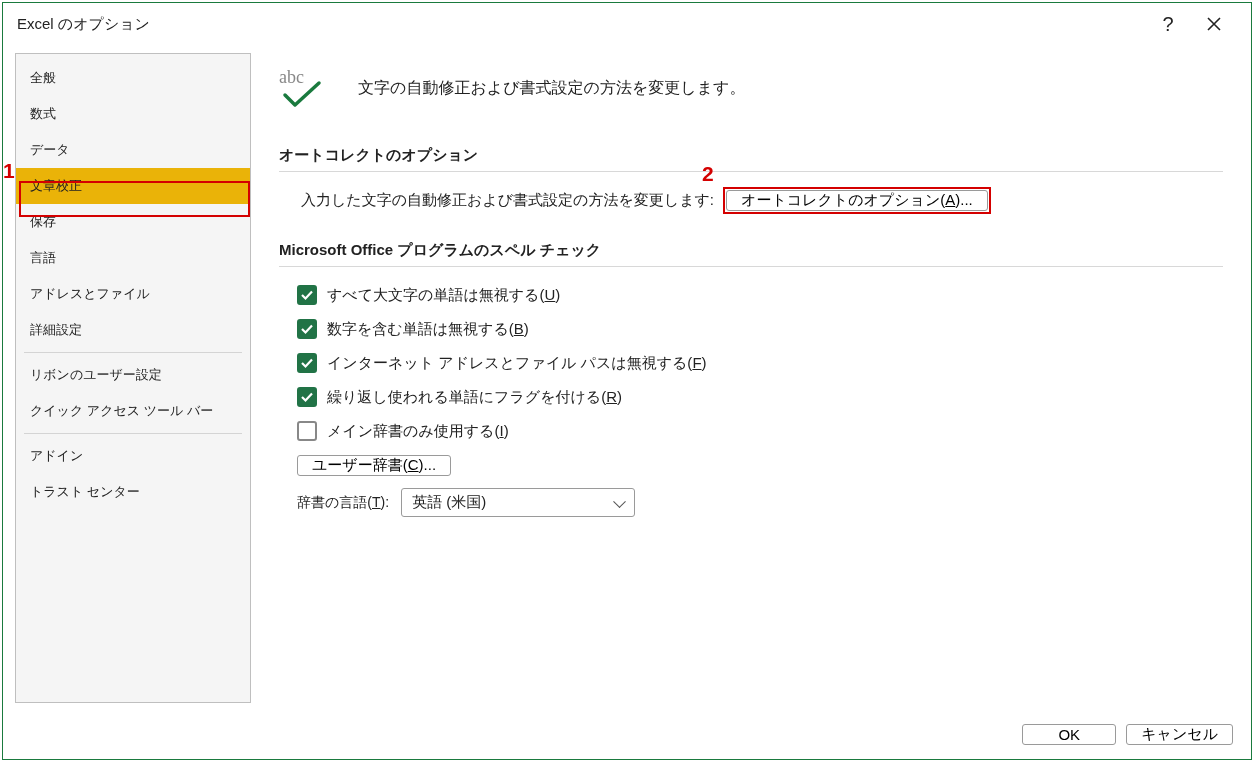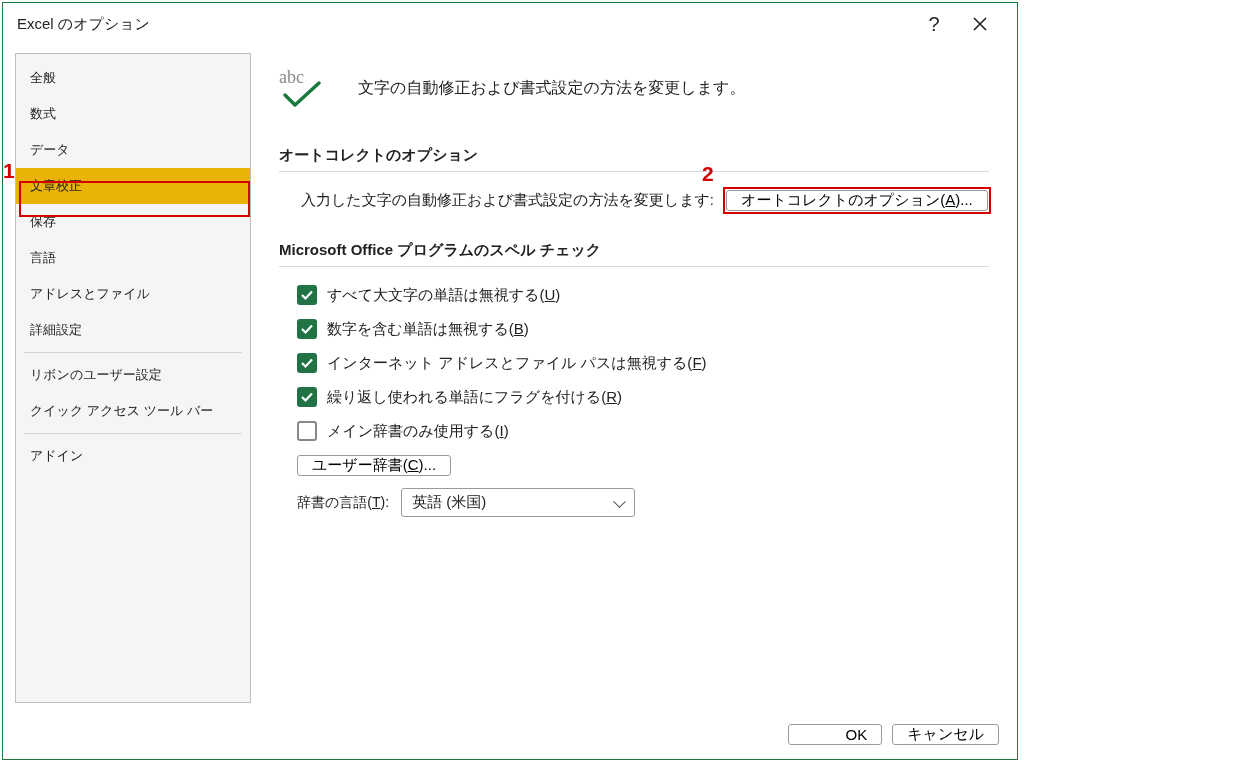--- a/index.html
+++ b/index.html
@@ -4,21 +4,21 @@
 <style>
   * { box-sizing: border-box; margin: 0; padding: 0; }
   body {
     font-family: "Yu Gothic UI", "Meiryo", "Segoe UI", sans-serif;
     font-size: 14px;
     background: #fff;
     color: #222;
   }
   .dialog {
     border: 1.5px solid #1a7a3e;
-    width: 1016px;
+    width: 1250px;
     height: 758px;
     margin: 2px;
     position: relative;
     display: flex;
     flex-direction: column;
   }
   .titlebar {
     height: 42px;
     display: flex;
     align-items: center;
@@ -164,21 +164,21 @@
   .red-box-1 { position: absolute; border: 2px solid #d40000; left: 16px; top: 178px; width: 231px; height: 36px; pointer-events: none; }
   .red-box-2 { position: absolute; border: 2px solid #d40000; pointer-events: none; }
 
   .footer {
     position: absolute;
     right: 18px;
     bottom: 14px;
     display: flex;
     gap: 10px;
   }
-  .footer .btn { min-width: 94px; text-align: right; }
+  .footer .btn { min-width: 94px; text-align: center; }
 
 </style>
 </head>
 <body>
 
 <div class="dialog">
 
   <div class="titlebar">
     <span>Excel のオプション</span>
     <span class="spacer"></span>
@@ -198,20 +198,21 @@
       <div class="sidebar-item selected"><span>文章校正</span></div>
       <div class="sidebar-item"><span>保存</span></div>
       <div class="sidebar-item"><span>言語</span></div>
       <div class="sidebar-item"><span>アドレスとファイル</span></div>
       <div class="sidebar-item"><span>詳細設定</span></div>
       <div class="divider"></div>
       <div class="sidebar-item"><span>リボンのユーザー設定</span></div>
       <div class="sidebar-item"><span>クイック アクセス ツール バー</span></div>
       <div class="divider"></div>
       <div class="sidebar-item"><span>アドイン</span></div>
+      <div class="sidebar-item"><span>トラスト センター</span></div>
     </div>
 
     <div class="main">
       <div class="header-row">
         <span class="abc-icon">
           <svg viewBox="0 0 50 44">
             <text x="0" y="18" font-size="18" fill="#888" font-family="serif">abc</text>
             <path d="M6 30 L16 40 L40 18" stroke="#1a7a3e" stroke-width="3.5" fill="none" stroke-linecap="round" stroke-linejoin="round"></path>
           </svg>
         </span>

